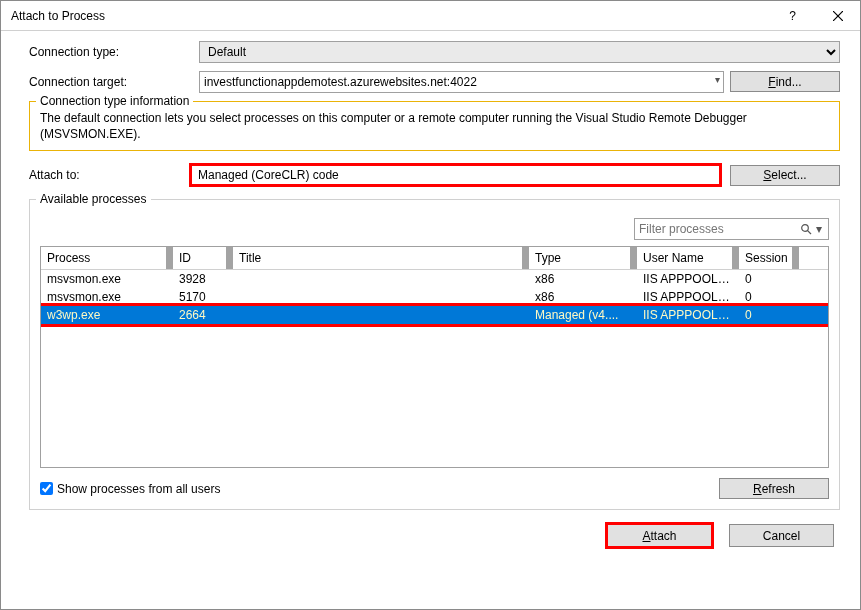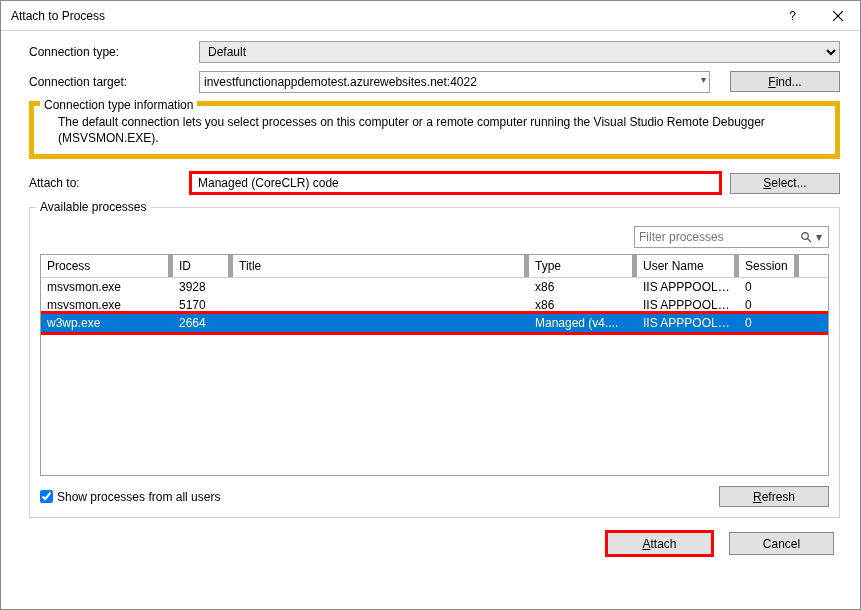--- a/index.html
+++ b/index.html
@@ -7,37 +7,37 @@
 .titlebar { height: 30px; display: flex; align-items: center; padding-left: 10px; border-bottom: 1px solid #d0d0d0; }
 .titlebar .title { flex: 1; }
 .titlebar .tb-btn { width: 45px; height: 30px; display: flex; align-items: center; justify-content: center; cursor: pointer; }
 .content { padding: 10px 20px; }
 .row { display: flex; align-items: center; margin-bottom: 8px; }
 .row .lbl { width: 170px; }
 .row .field { flex: 1; }
 select.combo, input.textbox { width: 100%; height: 22px; border: 1px solid #a0a0a0; padding: 0 4px; background: #fff; }
 select.combo { background: #eaeaea; }
 .btn { min-width: 110px; height: 21px; border: 1px solid #8a8a8a; background: #e1e1e1; cursor: pointer; padding: 0 10px; }
-.fieldset { border: 5px solid #eab308; padding: 8px 24px; margin: 5px 0 12px; position: relative; }
+.fieldset { border: 1px solid #eab308; padding: 8px 10px; margin: 5px 0 12px; position: relative; }
 .fieldset .legend { position: absolute; top: -8px; left: 6px; background: #fff; padding: 0 4px; }
 .attach-row { display: flex; align-items: center; margin: 6px 0 12px; }
 .attach-row .lbl { width: 160px; }
 .attach-box { flex: 1; height: 24px; border: 1px solid #a0a0a0; background: #fff; display: flex; align-items: center; padding: 2px 6px; }
 .hl-red { border: 3px solid #ff0000; }
 .avail-wrap { border: 1px solid #d0d0d0; padding: 12px 10px 10px; position: relative; }
 .avail-wrap .legend { position: absolute; top: -8px; left: 6px; background: #fff; padding: 0 4px; }
 .filter-row { display: flex; justify-content: flex-end; margin: 6px 0 6px; }
 .filter-box { width: 195px; height: 22px; border: 1px solid #a0a0a0; display: flex; align-items: center; padding: 0 4px; }
 .filter-box input { border: none; flex: 1; outline: none; color: #777; }
 .filter-box .mag { display: flex; align-items: center; justify-content: center; width: 16px; }
 .filter-box .dd { width: 10px; text-align: center; color: #555; }
 .table { border: 1px solid #a0a0a0; height: 222px; overflow: auto; }
 .thead, .trow { display: grid; grid-template-columns: 132px 60px 296px 108px 102px 60px; }
 .thead { background: #fff; border-bottom: 1px solid #d0d0d0; }
-.thead .th { padding: 4px 6px; border-right: 5px solid #a3a3a3; font-weight: normal; }
+.thead .th { padding: 4px 6px; border-right: 7px solid #a3a3a3; font-weight: normal; }
 .trow .td { padding: 2px 6px; white-space: nowrap; overflow: hidden; text-overflow: ellipsis; }
 .trow { height: 18px; align-items: center; }
 .trow.selected { background: #0078d7; color: #fef9c3; }
 .bottom-row { display: flex; align-items: center; margin-top: 10px; }
 .chk { display: flex; align-items: center; gap: 4px; flex: 1; }
 .dlg-buttons { display: flex; justify-content: flex-end; gap: 17px; margin-top: 14px; padding-right: 6px; }
 .dlg-buttons .btn { min-width: 105px; height: 23px; }
 .underline-first::first-letter { text-decoration: underline; }
 .red-outline { outline: 3px solid #ff0000; outline-offset: -1px; }
 svg { display: block; }
@@ -62,21 +62,21 @@
     <span class="lbl">Connection type:</span>
     <div class="field">
       <select class="combo">
         <option>Default</option>
       </select>
     </div>
   </div>
 
   <div class="row">
     <span class="lbl">Connection target:</span>
-    <div class="field" style="display:flex; gap:20px;">
+    <div class="field" style="display:flex; gap:6px;">
       <div style="flex:1; position:relative;">
         <input class="textbox" style="padding-right: 18px;" value="investfunctionappdemotest.azurewebsites.net:4022">
         <span style="position:absolute; right:4px; top:3px; font-size:10px; color:#555;">▾</span>
       </div>
       <button class="btn underline-first">Find...</button>
     </div>
   </div>
 
   <div class="fieldset">
     <span class="legend">Connection type information</span>

